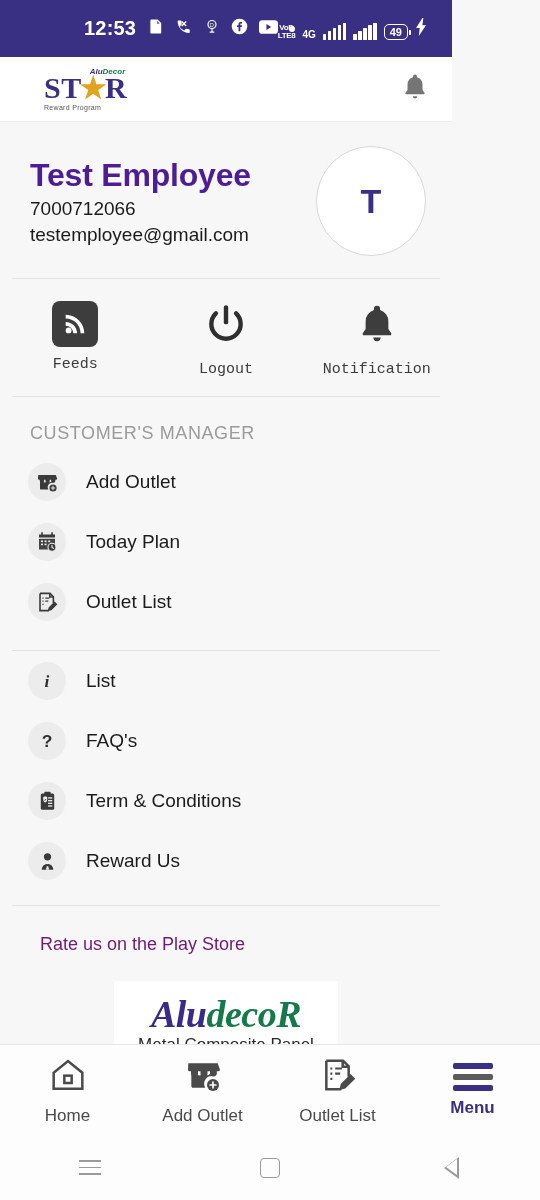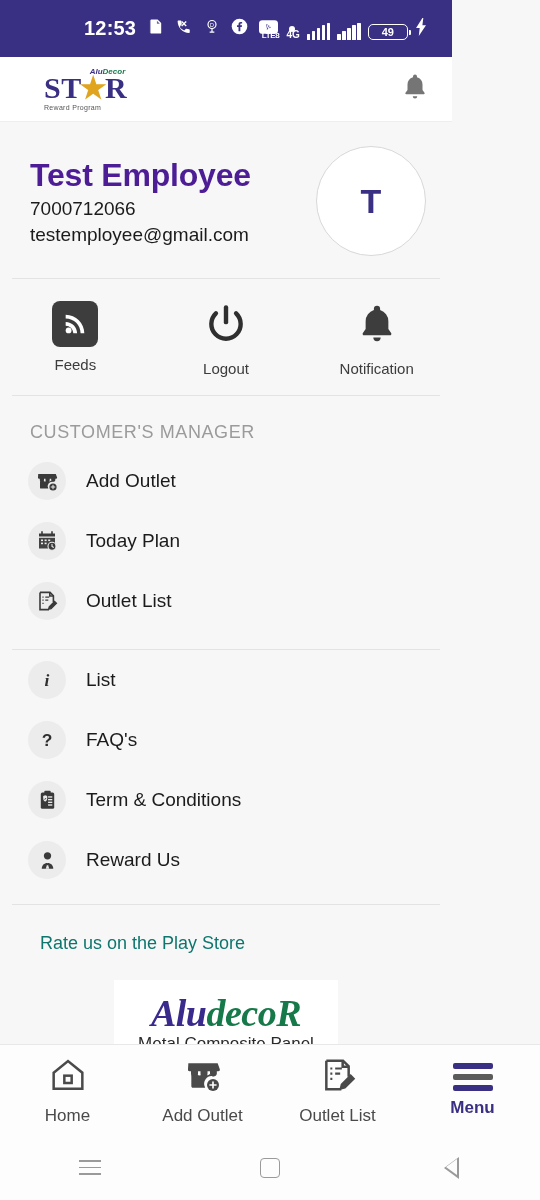--- a/index.html
+++ b/index.html
@@ -25,21 +25,21 @@
     font-size: 8px; line-height: 8px; font-weight: 700; text-align: center;
     letter-spacing: -.3px;
   }
   .fourg { font-size: 10px; font-weight: 700; line-height: 11px; }
   .bars { display: flex; align-items: flex-end; gap: 1.5px; height: 17px; }
   .bars i { display: block; width: 3.5px; background: #fff; border-radius: .5px; }
   .bars i:nth-child(1){height:6px} .bars i:nth-child(2){height:9px}
   .bars i:nth-child(3){height:12px} .bars i:nth-child(4){height:15px}
   .bars i:nth-child(5){height:17px}
   .batt {
-    border: 1.6px solid #fff; border-radius: 5px; padding: 1px 13px;
+    border: 1.6px solid #fff; border-radius: 5px; padding: 1px 5px;
     font-size: 11px; font-weight: 600; line-height: 12px; position: relative;
   }
   .batt::after{content:"";position:absolute;right:-4px;top:5px;width:2.5px;height:5px;background:#fff;border-radius:0 1px 1px 0;}
   .dot-ico { width: 6px; height: 6px; border-radius: 50%; background: #fff; }
 
   
   .appbar {
     height: 65px; background: #ffffff; display: flex; align-items: center;
     justify-content: space-between; padding: 0 22px 0 44px;
     border-bottom: 1px solid #eeeeee;
@@ -62,39 +62,39 @@
   .pf-phone, .pf-mail { font-size: 19px; color: #1b1b1b; margin-top: 4px; }
   .avatar {
     width: 110px; height: 110px; border-radius: 50%; background: #fff;
     border: 1px solid #d8d8d8; display: flex; align-items: center; justify-content: center;
     font-size: 34px; font-weight: 700; color: #3a3083;
   }
   .rule { height: 1px; background: #e3e3e3; margin: 0 12px; }
 
   
   .quick { display: flex; padding: 22px 0 18px; }
-  .qa { flex: 1; display: flex; flex-direction: column; align-items: center; gap: 9px; }
+  .qa { flex: 1; display: flex; flex-direction: column; align-items: center; gap: 9px; font-family: Liberation Mono, monospace; }
   .qa-label { font-size: 15px; color: #3c3c3c; }
   .rss-box { width: 46px; height: 46px; border-radius: 8px; background: #3d3d3d;
              display: flex; align-items: center; justify-content: center; }
 
   
   .sect-title {
     font-size: 18px; color: #9b9b9b; letter-spacing: .6px;
     padding: 26px 16px 8px 30px;
   }
   .mrow { display: flex; align-items: center; gap: 20px; padding: 11px 0 11px 28px; }
   .mic {
     width: 38px; height: 38px; border-radius: 50%; background: #ececec;
     display: flex; align-items: center; justify-content: center; flex: none;
   }
   .mlabel { font-size: 19px; color: #1b1b1b; }
 
   
-  .rate { font-size: 18px; color: #0f766e; padding: 28px 16px 0 40px; }
+  .rate { font-size: 18px; color: #701a75; padding: 28px 16px 0 40px; }
   .banner-wrap { display: flex; justify-content: center; margin-top: 26px; }
   .banner {
     width: 224px; background: #fff; padding: 14px 0 6px;
     display: flex; flex-direction: column; align-items: center;
   }
   .banner-logo { font-family: "Liberation Serif", serif; font-style: italic; font-weight: 700;
                  font-size: 38px; line-height: 38px; letter-spacing: -.5px; }
   .b-alu { color: #3a2a8c; } .b-dec { color: #16794a; }
   .banner-sub { font-size: 17px; color: #2a2a2a; margin-top: 2px; }
 

